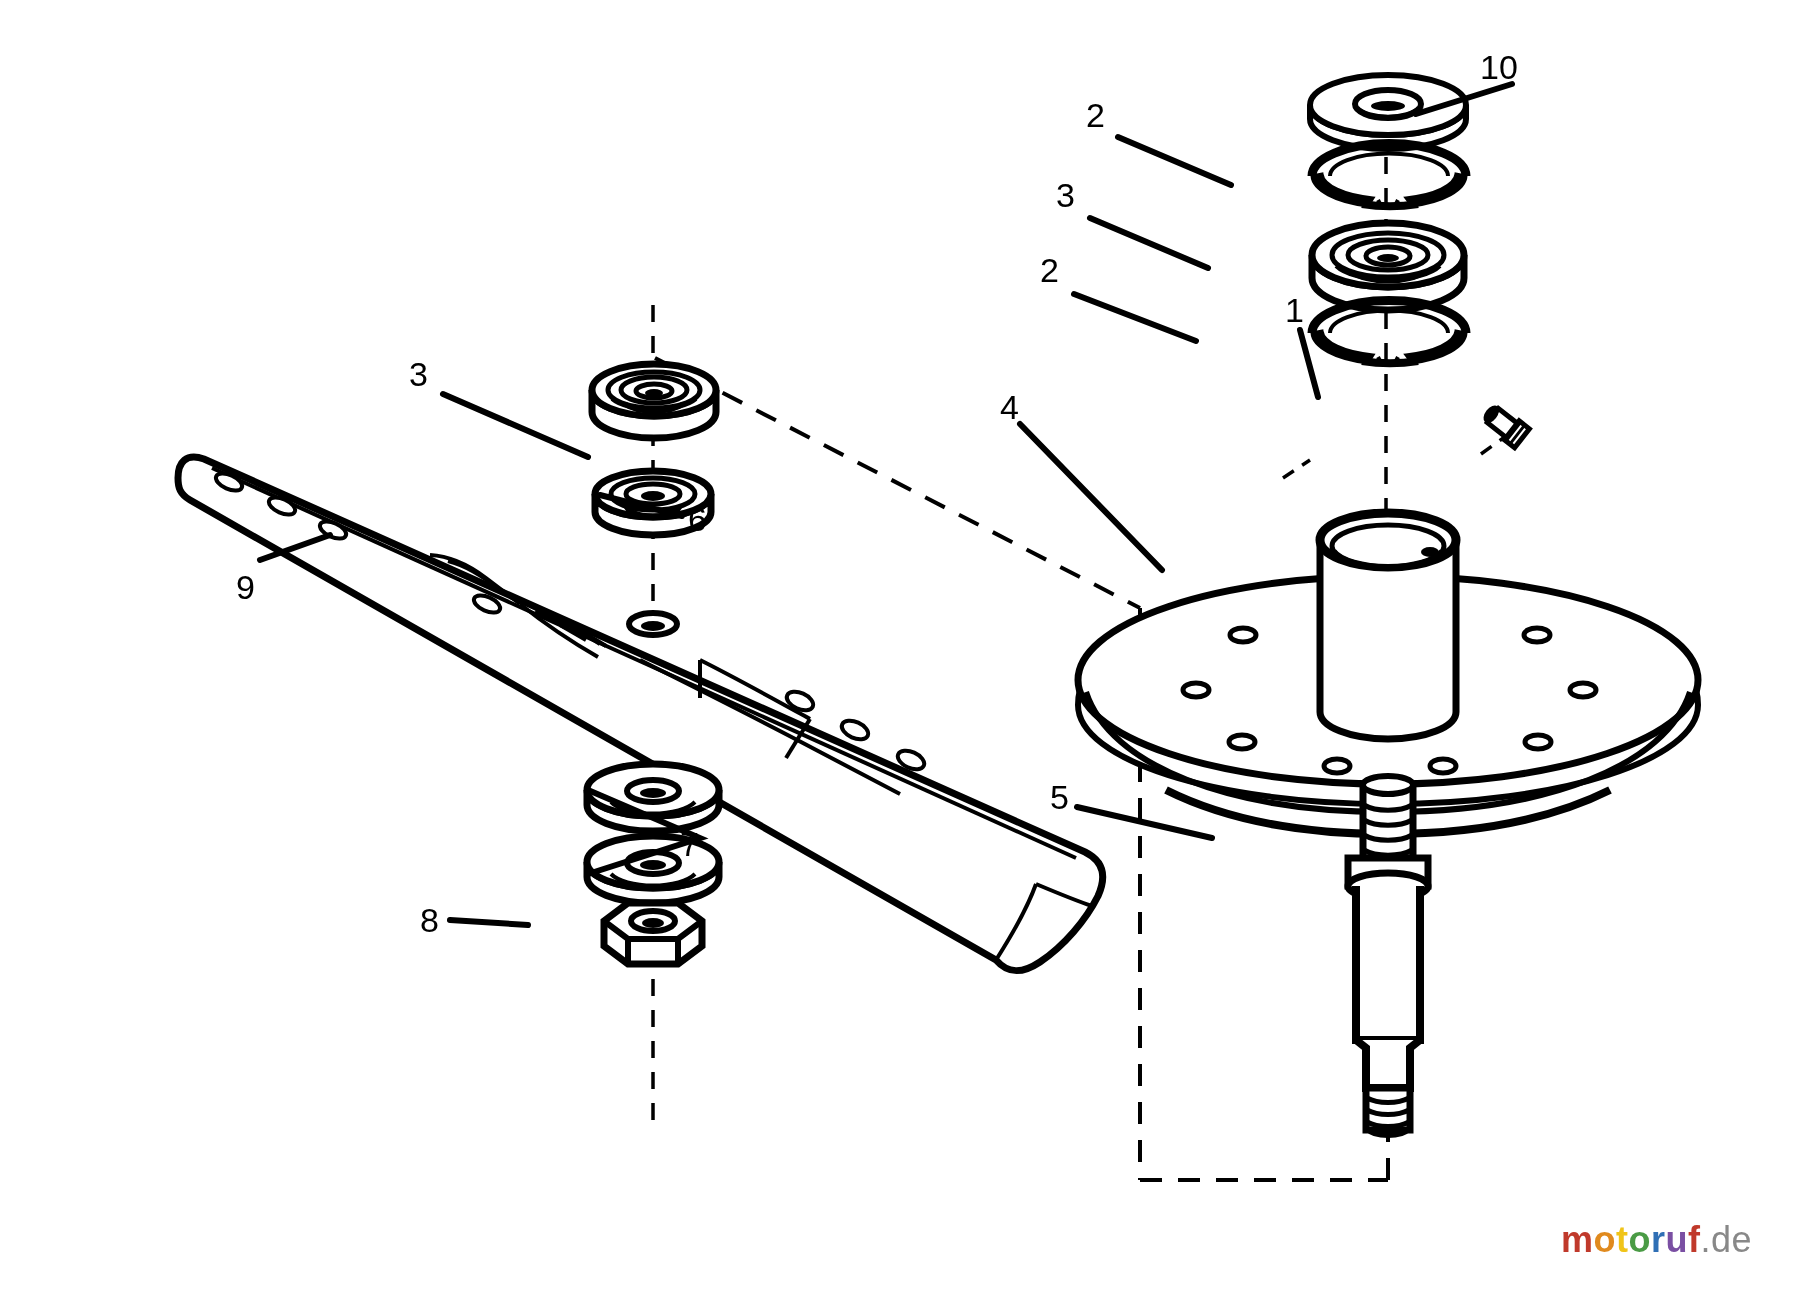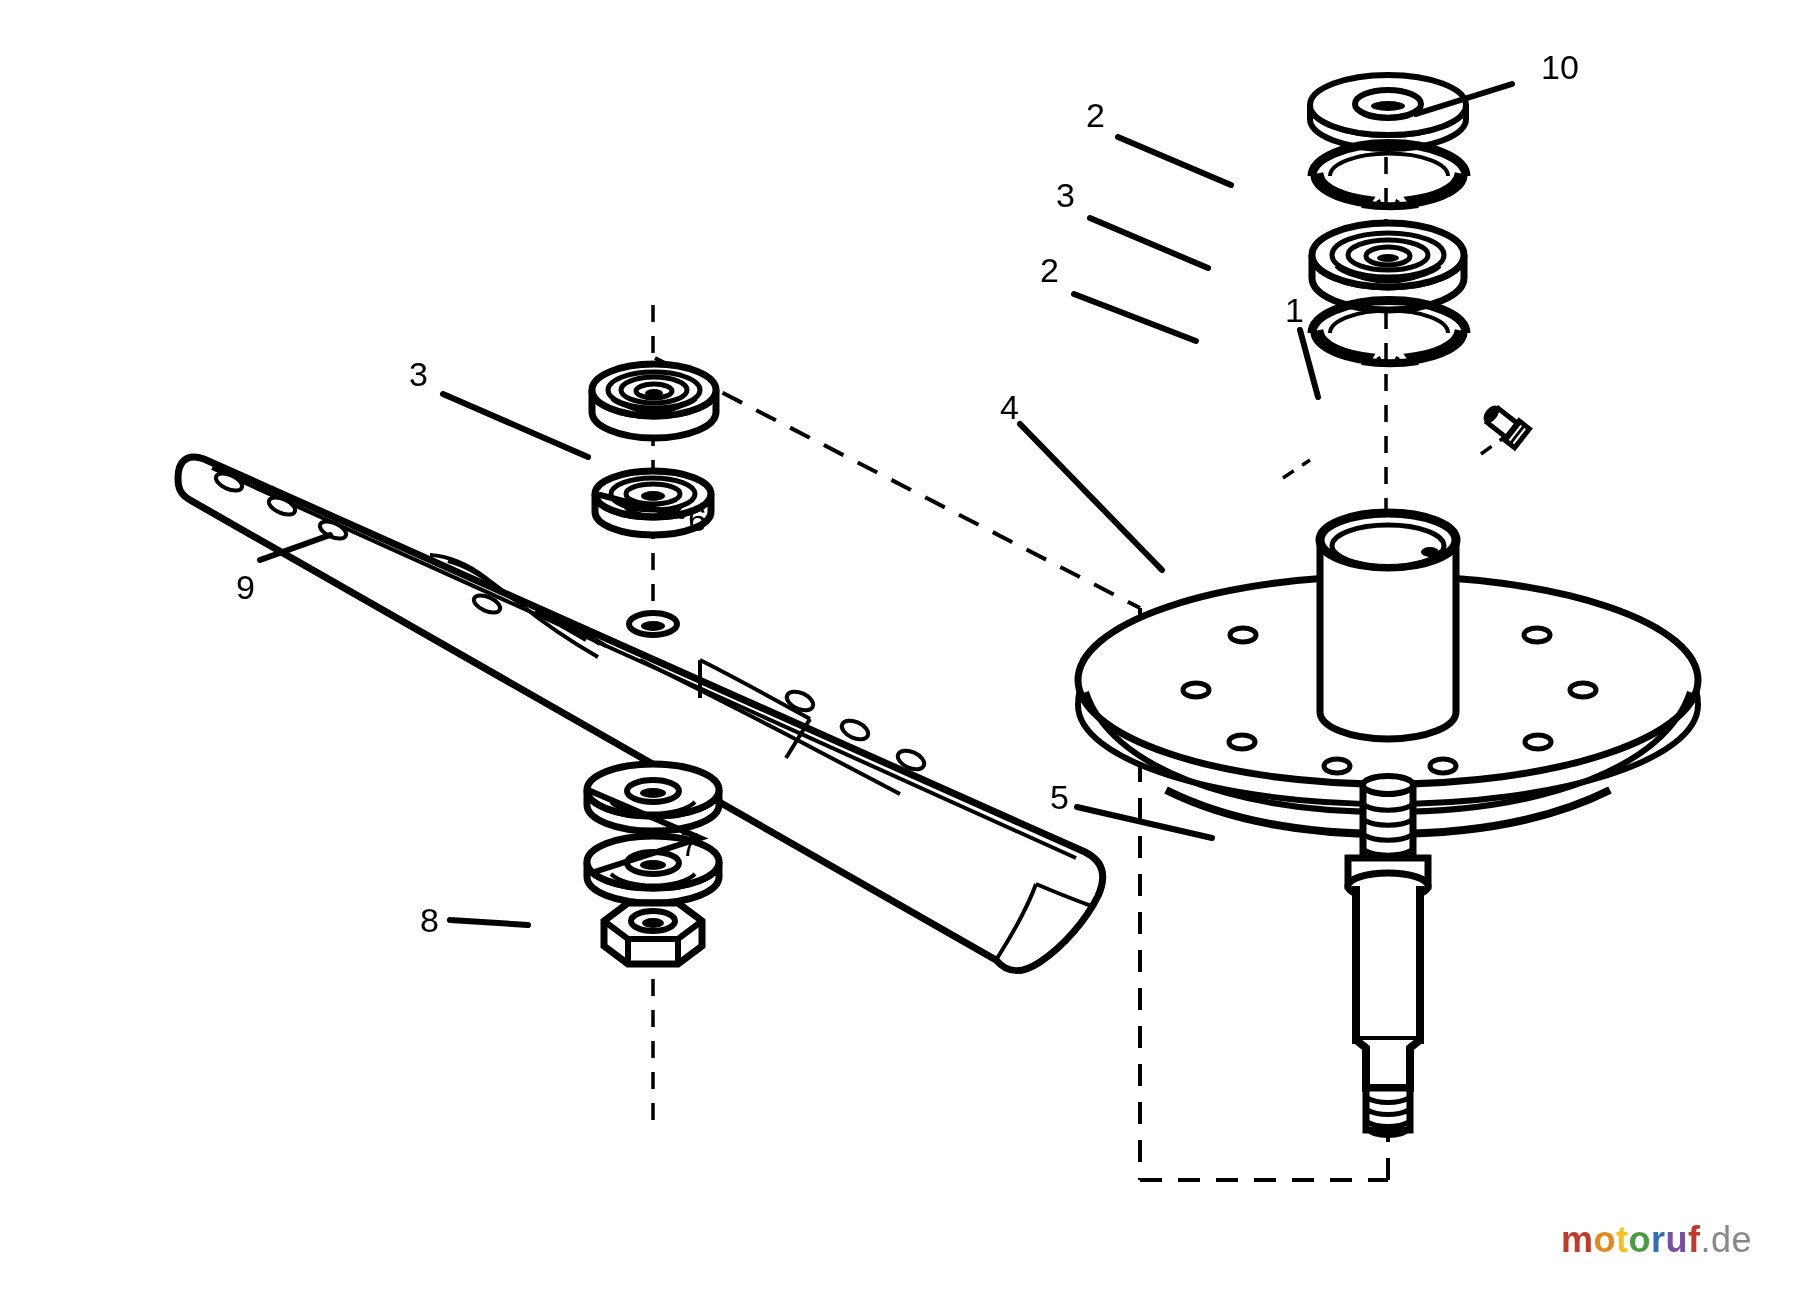--- a/index.html
+++ b/index.html
@@ -296,21 +296,21 @@
       <line x1="443" y1="394" x2="588" y2="457"></line>
       <line x1="682" y1="516" x2="600" y2="495"></line>
       <line x1="260" y1="560" x2="330" y2="535"></line>
       <line x1="450" y1="920" x2="528" y2="925"></line>
 
       <polyline points="588,790 700,838 588,874"></polyline>
     </g>
 
   </svg>
 
-  <div class="callout" style="left:1541px; top:50px;">10</div>
+  <div class="callout" style="left:1480px; top:50px;">10</div>
   <div class="callout" style="left:1086px; top:98px;">2</div>
   <div class="callout" style="left:1056px; top:178px;">3</div>
   <div class="callout" style="left:1040px; top:253px;">2</div>
   <div class="callout" style="left:1285px; top:293px;">1</div>
   <div class="callout" style="left:1000px; top:390px;">4</div>
   <div class="callout" style="left:1050px; top:780px;">5</div>
   <div class="callout" style="left:409px;  top:357px;">3</div>
   <div class="callout" style="left:688px;  top:502px;">6</div>
   <div class="callout" style="left:236px;  top:570px;">9</div>
   <div class="callout" style="left:680px;  top:827px;">7</div>

